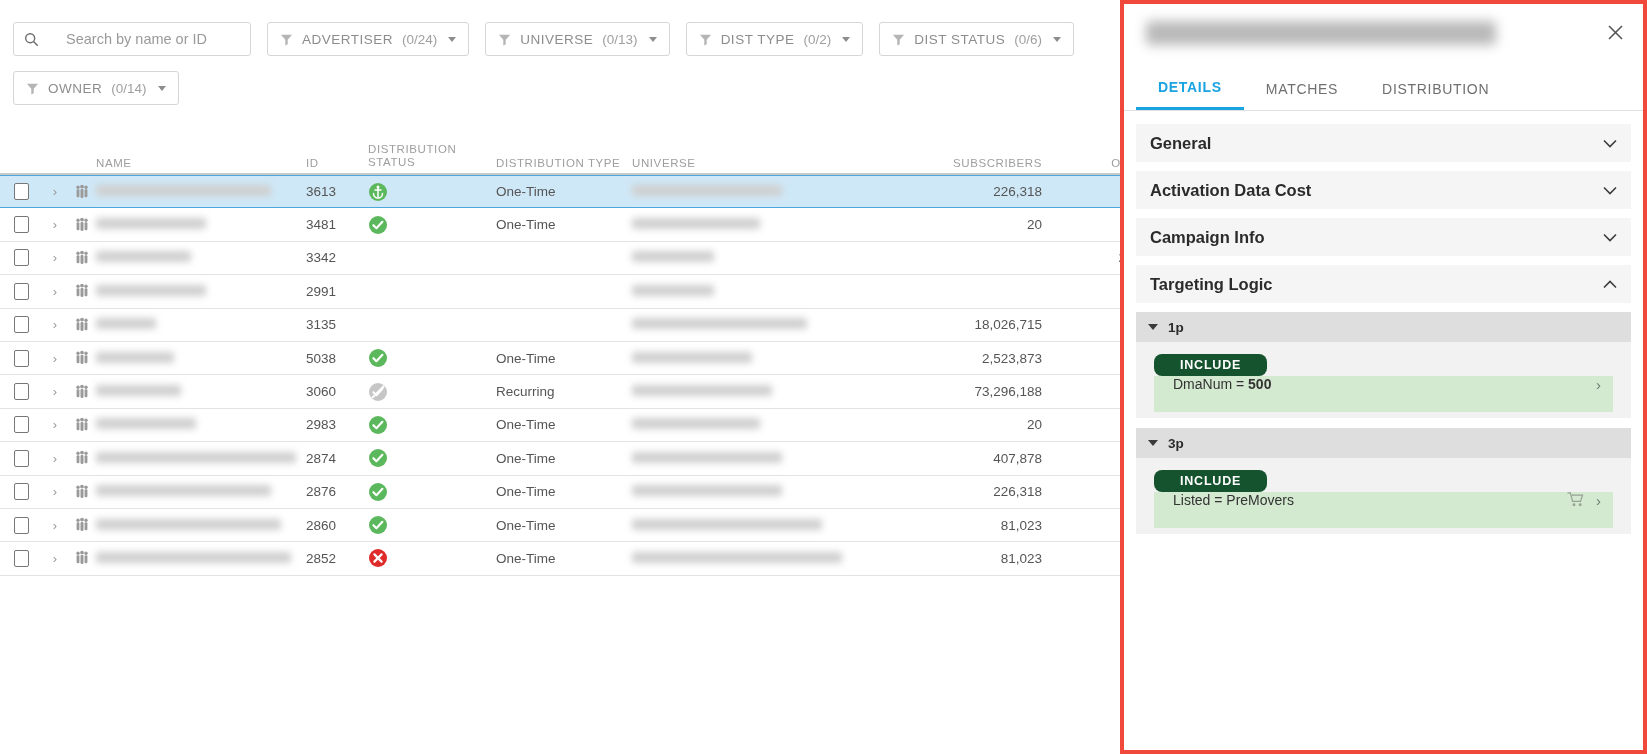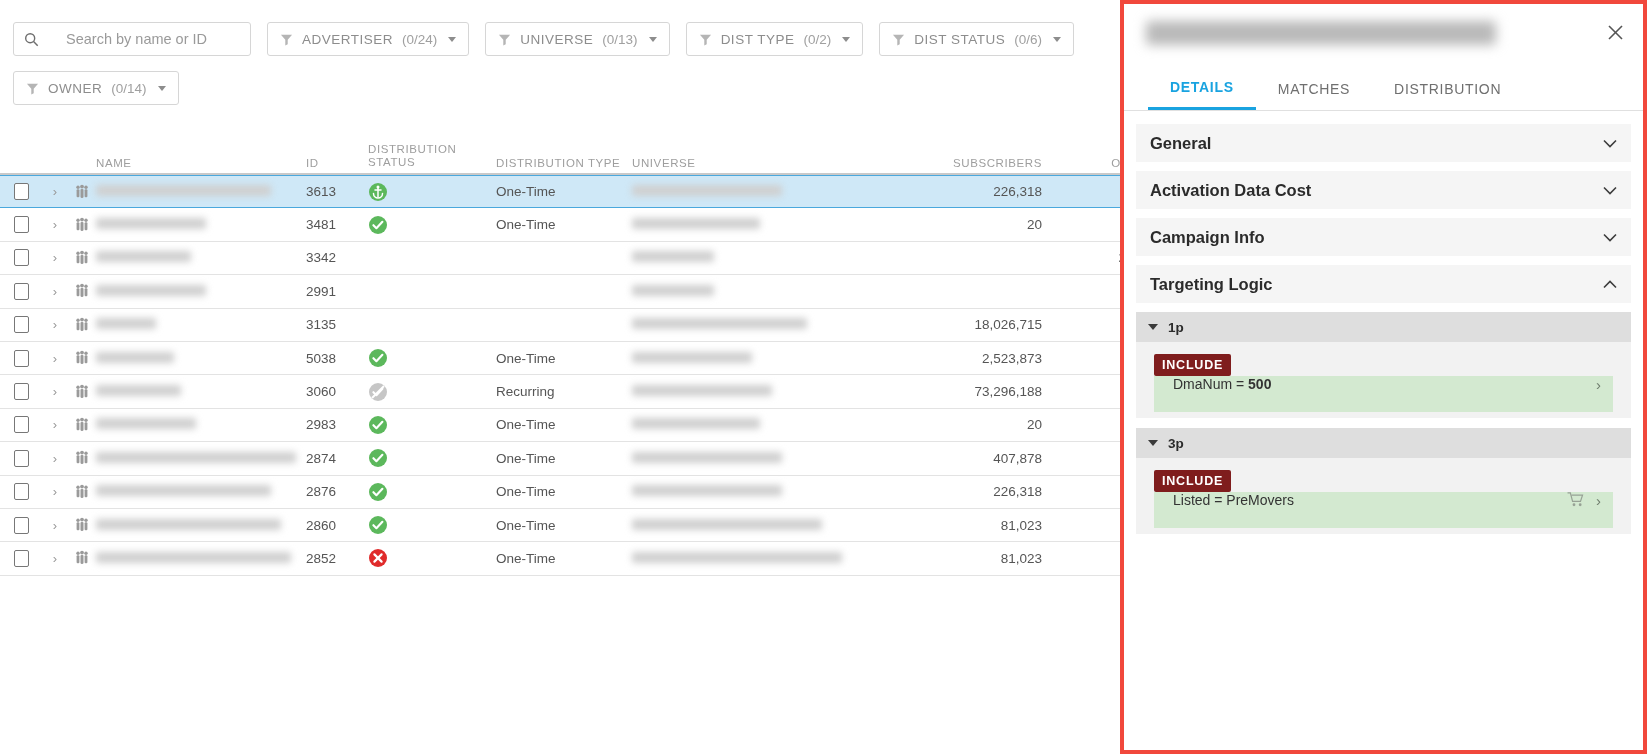--- a/index.html
+++ b/index.html
@@ -88,21 +88,21 @@
   .panel-head { position: relative; height: 63px; flex: 0 0 auto; }
   .panel-title-blur {
     position: absolute; left: 22px; top: 17px; width: 350px; height: 24px;
     background: #b9b9b9; filter: blur(6px); border-radius: 3px;
   }
   .close-btn {
     position: absolute; right: 14px; top: 14px; width: 28px; height: 28px;
     display: flex; align-items: center; justify-content: center; color: #5b5b5b;
   }
   .tabs {
-    display: flex; height: 44px; border-bottom: 1px solid #e0e0e0; padding-left: 24px; flex: 0 0 auto;
+    display: flex; height: 44px; border-bottom: 1px solid #e0e0e0; padding-left: 12px; flex: 0 0 auto;
   }
   .tab {
     padding: 0 22px; display: flex; align-items: center; font-size: 14px;
     color: #6f6f6f; letter-spacing: .7px;
   }
   .tab.active { color: #19a3e0; border-bottom: 3px solid #19a3e0; font-weight: 700; }
 
   .panel-body { flex: 1 1 auto; overflow: hidden; padding: 13px 12px 0 12px; }
   .accordion {
     background: #f5f5f5; height: 38px; margin-bottom: 9px;
@@ -115,22 +115,22 @@
   .group-head {
     background: #dedede; height: 30px; display: flex; align-items: center;
     gap: 10px; padding: 0 12px; font-size: 13.5px; font-weight: 700; color: #2b2b2b;
   }
   .tri-down {
     width: 0; height: 0; border-left: 5px solid transparent;
     border-right: 5px solid transparent; border-top: 6px solid #3a3a3a;
   }
   .group-body { padding: 12px 18px 6px 18px; }
   .badge {
-    display: inline-block; background: #7f1d1d; color: #fff; font-size: 12.5px;
-    font-weight: 700; letter-spacing: .8px; padding: 4px 8px; border-radius: 2px;
+    display: inline-block; background: #14532d; color: #fff; font-size: 12.5px;
+    font-weight: 700; letter-spacing: .8px; padding: 4px 26px; border-radius: 8px;
   }
   .rule {
     background: #d3e9d0; height: 36px; display: flex; align-items: flex-start;
     padding: 0 12px 0 19px; font-size: 14px; color: #333;
   }
   .rule .expr { flex: 1 1 auto; }
   .rule .expr b { font-weight: 700; }
   .rule .cart { width: 17px; height: 15px; color: #8f9a8d; margin-right: 12px; }
   .rule .arrow { color: #6f7d6d; font-size: 15px; }
   .subs-line {

